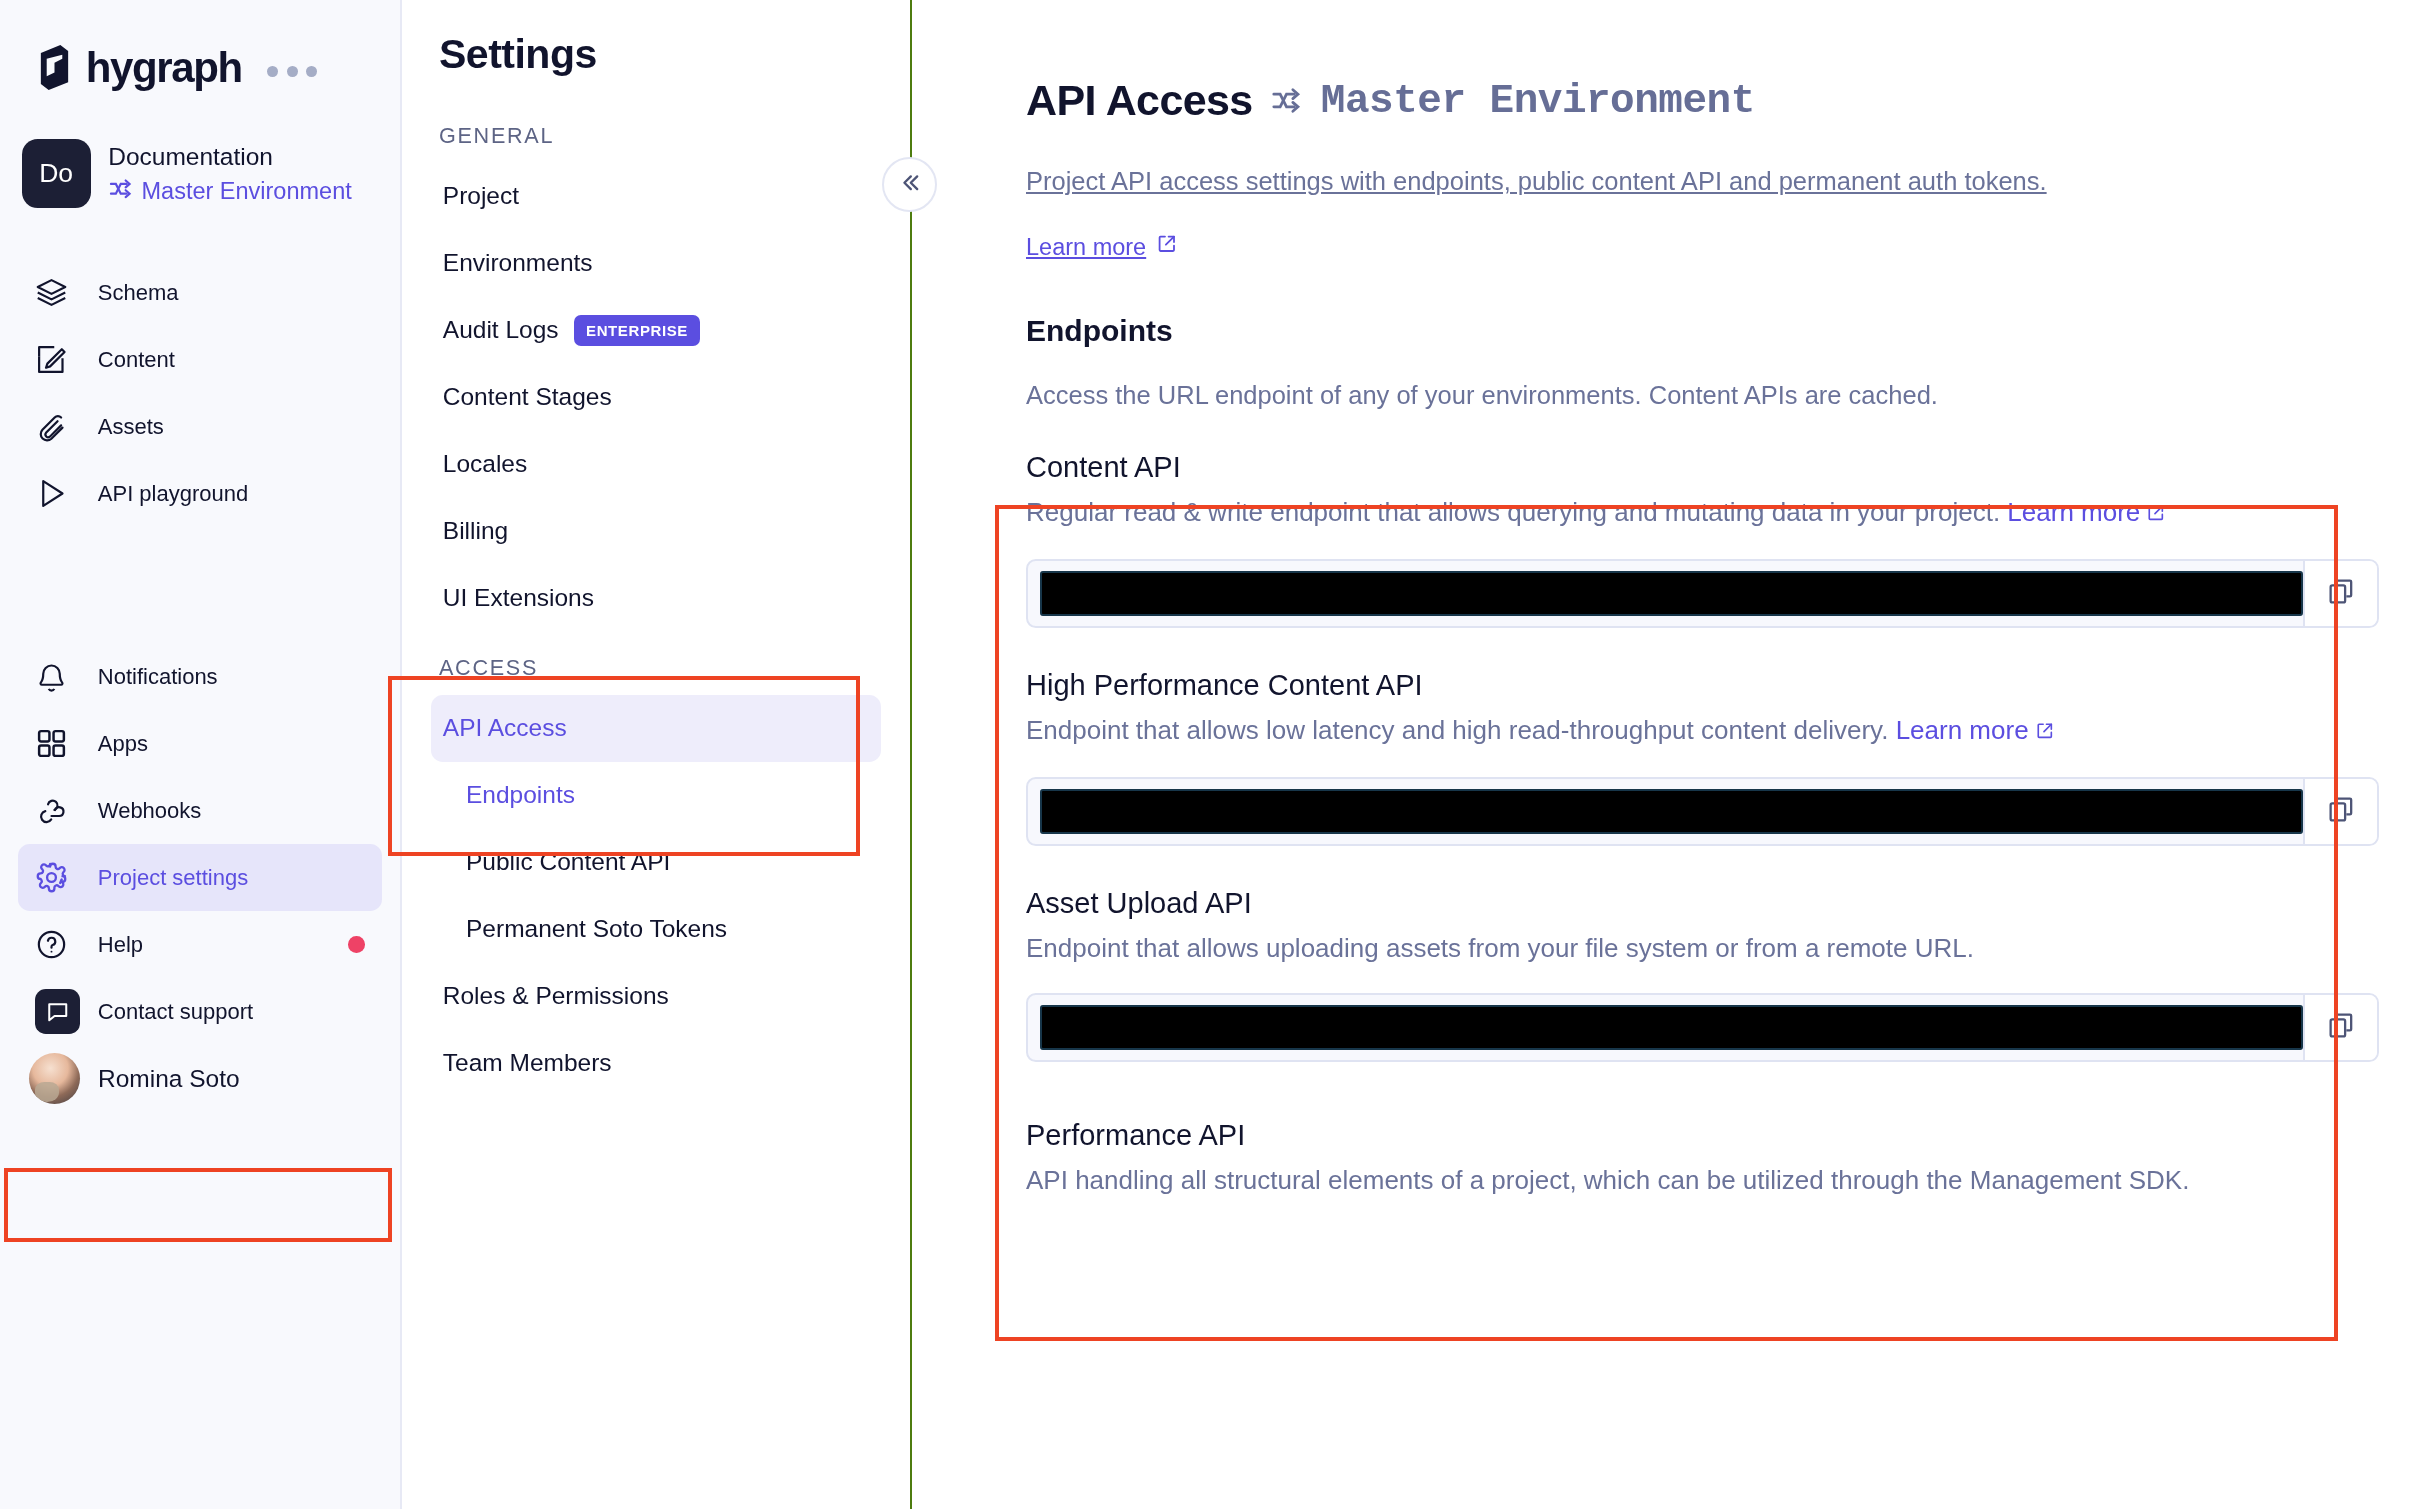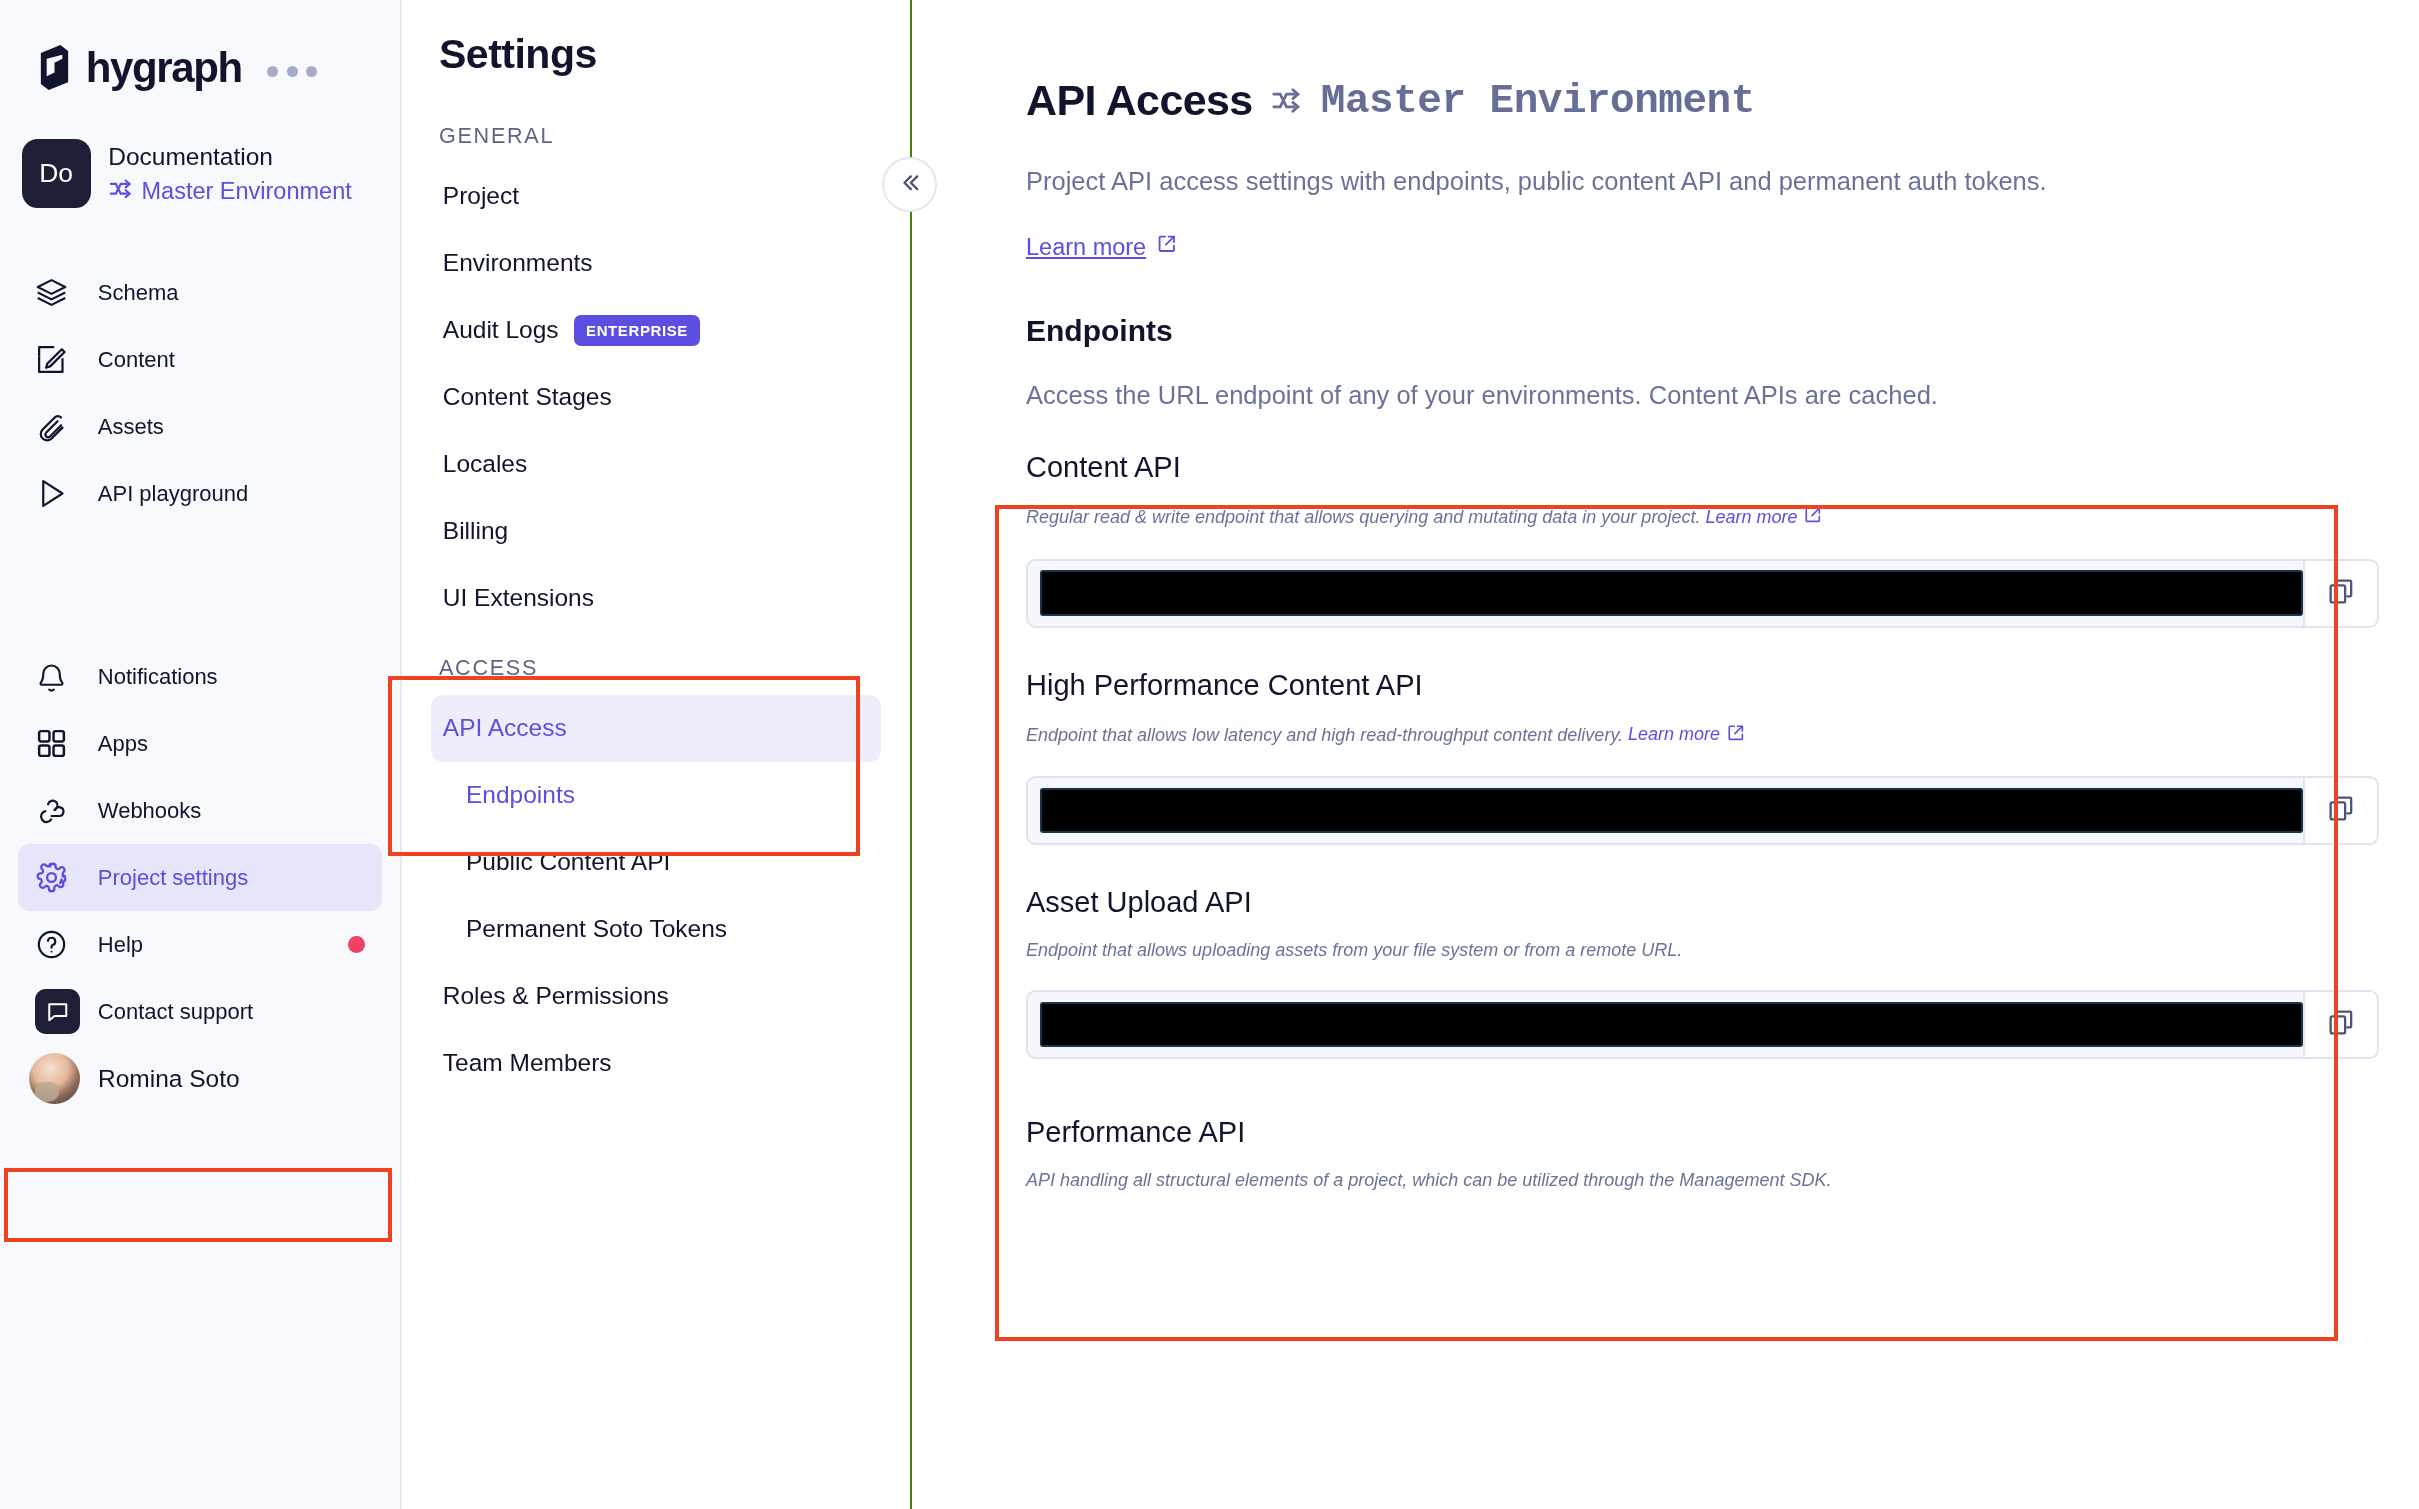--- a/index.html
+++ b/index.html
@@ -94,29 +94,29 @@
     z-index: 30;
   }
 
   
   .main { flex: 1; height: 1509px; background: #fff; position: relative; overflow: hidden; }
   .main-inner { padding: 76px 59px 0 114px; }
   .page-title { font-size: 43px; font-weight: 700; color: #11142d; display: flex; align-items: center; gap: 17.6px; letter-spacing: -0.6px; }
   .page-title .env {
     font-family: "Liberation Mono", monospace; color: #666e96; font-weight: 700; font-size: 41px; letter-spacing: -0.5px;
   }
-  .page-desc { font-size: 25.5px; color: #6a7299; margin-top: 39px; line-height: 1.35; }
+  .page-desc { font-size: 25.5px; color: #6a7299; margin-top: 39px; line-height: 1.35; text-decoration: underline; }
   .learn { font-size: 23.5px; color: #5b4ee0; display: inline-flex; align-items: center; gap: 9.8px; margin-top: 35px; }
 
   .section-h { font-size: 30px; font-weight: 700; color: #11142d; margin-top: 53px; }
   .section-d { font-size: 25.5px; color: #6a7299; margin-top: 33px; }
 
   .card { margin-top: 41px; }
   .card-h { font-size: 29px; color: #11142d; font-weight: 400; }
-  .card-d { font-size: 18px; color: #6a7299; margin-top: 21px; font-style: italic; }
+  .card-d { font-size: 26px; color: #6a7299; margin-top: 13px; }
   .card-d a { color: #5b4ee0; text-decoration: none; }
   .ext { display: inline-block; vertical-align: -2px; margin-left: 5.9px; }
 
   .field {
     margin-top: 29px; display: flex; align-items: stretch;
     border: 2px solid #dfe3f2; border-radius: 9.8px; background: #f7f8fd;
     height: 69px; width: 1353px;
   }
   .field-val {
     flex: 1; margin: 9.8px 0 9.8px 11.8px;

